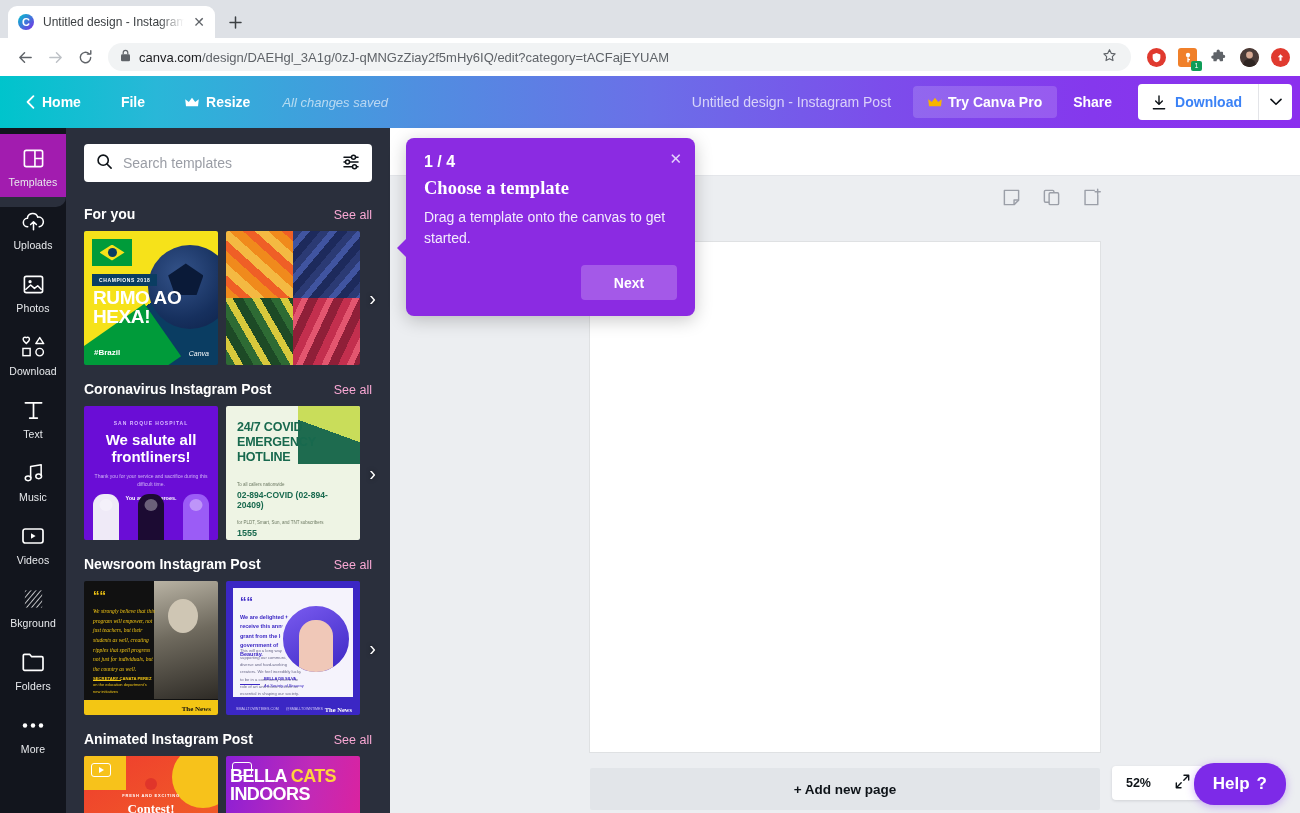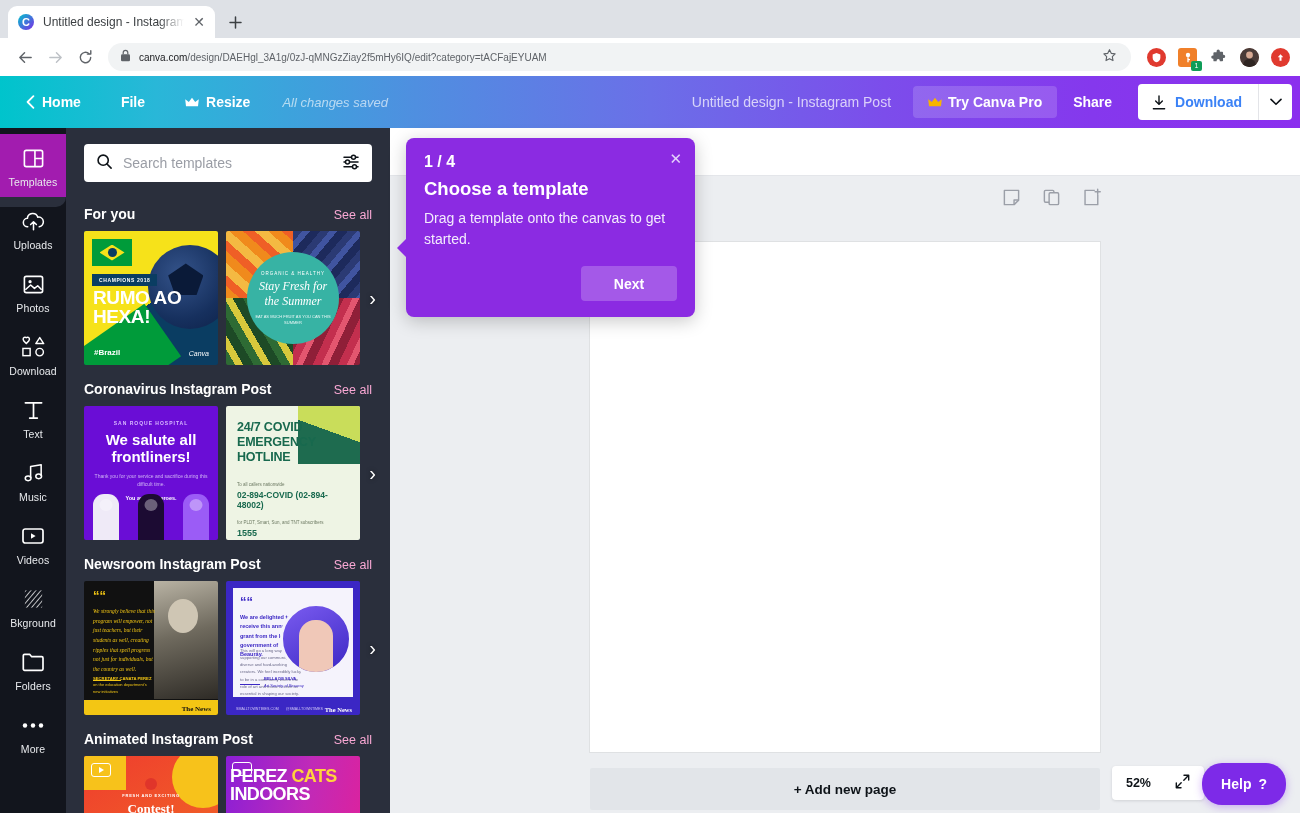--- a/index.html
+++ b/index.html
@@ -45,21 +45,21 @@
     width: 30px; height: 30px; display: flex; align-items: center;
     justify-content: center; color: #5f6368; font-size: 16px; flex: 0 0 auto;
   }
   .nav-btn.disabled { color: #bdc1c6; }
   .omnibox {
     flex: 1; height: 28px; background: #f1f3f4; border-radius: 14px;
     display: flex; align-items: center; padding: 0 12px; margin: 0 8px;
     gap: 8px; min-width: 0;
   }
   .lock-icon { flex: 0 0 auto; }
-  .url-text { font-size: 10px; color: #202124; white-space: nowrap; overflow: hidden; }
+  .url-text { font-size: 13px; color: #202124; white-space: nowrap; overflow: hidden; }
   .url-text .dom { color: #202124; }
   .url-text .rest { color: #5f6368; }
   .star-btn { margin-left: auto; flex: 0 0 auto; padding-right: 2px; }
   .ext-icons { display: flex; align-items: center; gap: 12px; padding-left: 8px; flex: 0 0 auto; }
   .ext {
     width: 19px; height: 19px; border-radius: 50%;
     display: flex; align-items: center; justify-content: center;
     font-size: 11px; color: #fff; position: relative;
   }
   .ext-badge {
@@ -328,39 +328,39 @@
     position: absolute; right: 96px; bottom: 19px;
     background: #fff; border-radius: 4px; height: 34px;
     display: flex; align-items: center; gap: 24px; padding: 0 14px;
     box-shadow: 0 1px 3px rgba(14,19,24,.12);
   }
   .zoom-val { font-size: 12.5px; color: #0e1318; font-weight: bold; }
   .help-btn {
     position: absolute; right: 14px; bottom: 14px;
     background: #7d2ae8; color: #fff; border-radius: 20px;
     height: 42px; padding: 16px 19px; display: flex; align-items: center; gap: 7px;
-    font-size: 14px; font-weight: bold;
+    font-size: 17px; font-weight: bold;
     box-shadow: 0 2px 8px rgba(125,42,232,.35);
   }
 
   
   .coach {
     position: absolute; left: 406px; top: 138px; width: 289px;
     background: #8b2be2; border-radius: 8px; padding: 15px 18px 16px;
     color: #fff; z-index: 40;
     box-shadow: 0 4px 18px rgba(0,0,0,.22);
   }
   .coach::before {
     content: ''; position: absolute; left: -9px; top: 100px;
     border-top: 10px solid transparent; border-bottom: 10px solid transparent;
     border-right: 10px solid #8b2be2;
   }
   .coach-step { font-size: 16px; font-weight: bold; color: #fff; }
   .coach-close { position: absolute; right: 13px; top: 13px; font-size: 15px; color: #e4d2fb; line-height: 1; }
-  .coach-title { font-size: 18.5px; font-weight: bold; margin-top: 7px; }
+  .coach-title { font-size: 18.5px; font-weight: bold; margin-top: 7px; font-family: Liberation Serif, serif; }
   .coach-desc { font-size: 14px; line-height: 1.5; margin-top: 8px; color: #f3ecfd; }
   .coach-next {
     margin-top: 16px; margin-left: auto; width: 96px; height: 35px;
     background: rgba(255,255,255,.22); border-radius: 4px;
     display: flex; align-items: center; justify-content: center;
     font-size: 14px; font-weight: bold; color: #fff;
   }
 </style>
 </head>
 <body>
@@ -619,25 +619,20 @@
           <div class="champ">CHAMPIONS 2018</div>
           <div class="headline"><span>RUMO AO</span><br><span>HEXA!</span></div>
           <div class="hashtag">#Brazil</div>
           <div class="cv">Canva</div>
         </div>
         <div class="thumb t-fruit">
           <div class="q1"></div>
           <div class="q2"></div>
           <div class="q3"></div>
           <div class="q4"></div>
-          <div class="circle">
-            <div class="c-sub">ORGANIC &amp; HEALTHY</div>
-            <div class="c-main"><span>Stay Fresh for</span><br><span>the Summer</span></div>
-            <div class="c-foot">EAT AS MUCH FRUIT AS YOU CAN THIS SUMMER</div>
-          </div>
         </div>
       </div>
       <span class="row-next">›</span>
     </div>
 
     <div class="sec-head">
       <span class="sec-title">Coronavirus Instagram Post</span>
       <span class="see-all">See all</span>
     </div>
     <div class="row-wrap">
@@ -650,21 +645,21 @@
           <div class="people">
             <div class="fig a"></div>
             <div class="fig b"></div>
             <div class="fig c"></div>
           </div>
         </div>
         <div class="thumb t-covid">
           <div class="corner"></div>
           <div class="ttl"><span>24/7 COVID</span><br><span>EMERGENCY</span><br><span>HOTLINE</span></div>
           <div class="lbl">To all callers nationwide</div>
-          <div class="num">02-894-COVID (02-894-48002)</div>
+          <div class="num">02-894-COVID (02-894-20409)</div>
           <div class="lbl2">for PLDT, Smart, Sun, and TNT subscribers</div>
           <div class="num2">1555</div>
         </div>
       </div>
       <span class="row-next">›</span>
     </div>
 
     <div class="sec-head">
       <span class="sec-title">Newsroom Instagram Post</span>
       <span class="see-all">See all</span>
@@ -707,21 +702,21 @@
         <div class="thumb t-anim1">
           <div class="ybar"></div>
           <div class="ycirc"></div>
           <div class="play"></div>
           <div class="dot"></div>
           <div class="lbl">FRESH AND EXCITING</div>
           <div class="big">Contest!</div>
         </div>
         <div class="thumb t-anim2">
           <div class="play"></div>
-          <div class="l1"><span>PEREZ </span><em>CATS</em></div>
+          <div class="l1"><span>BELLA </span><em>CATS</em></div>
           <div class="l2">INDOORS</div>
         </div>
       </div>
     </div>
 
   </div>
 
   <div class="canvas-area">
     <div class="canvas-toolbar"></div>
     <div class="page-tools">

